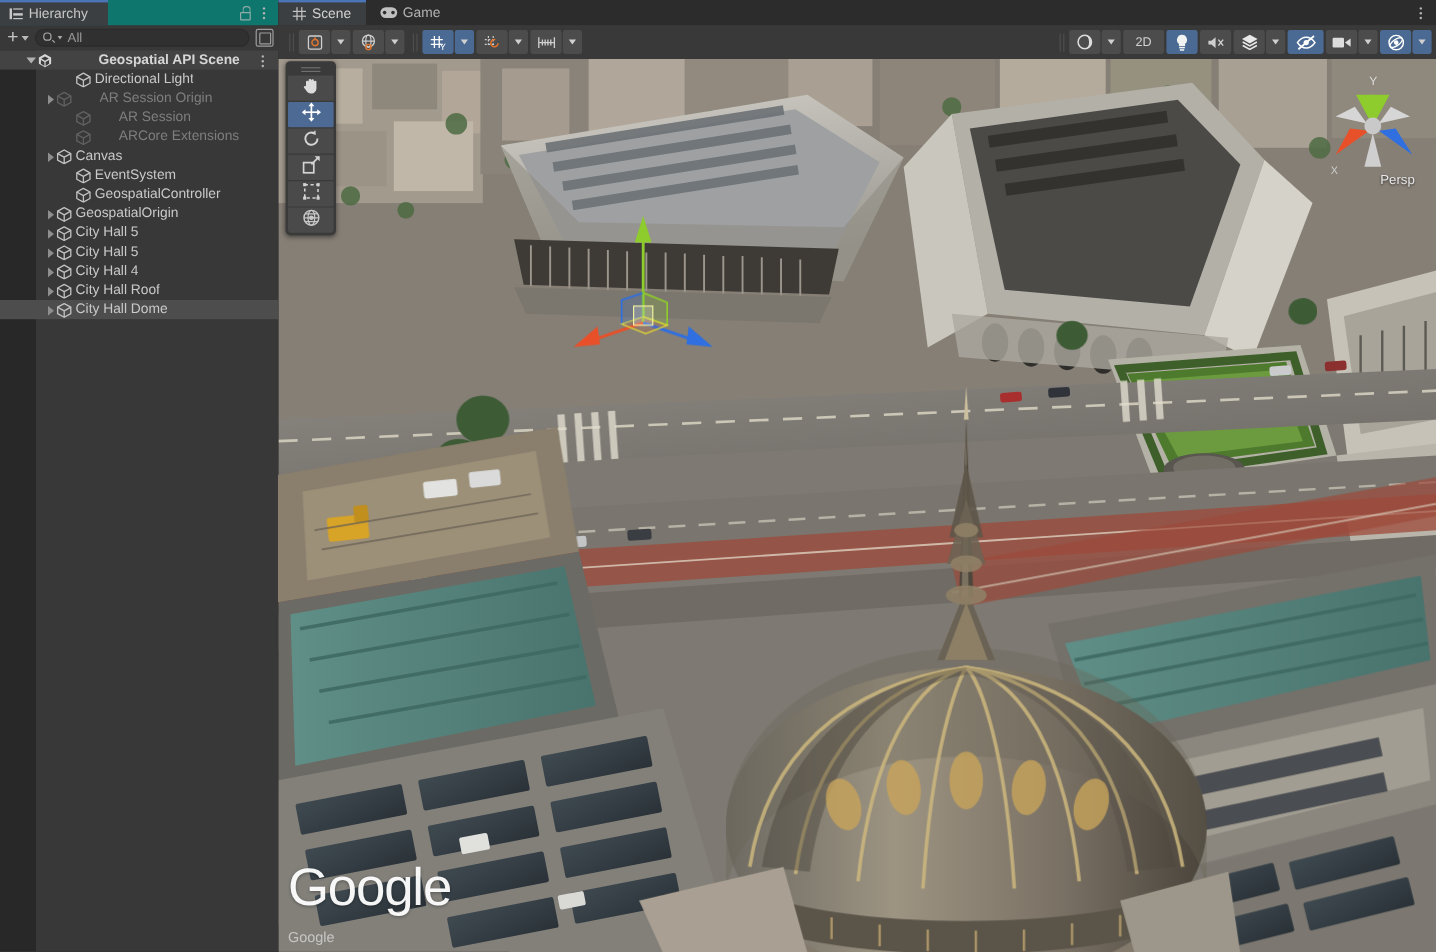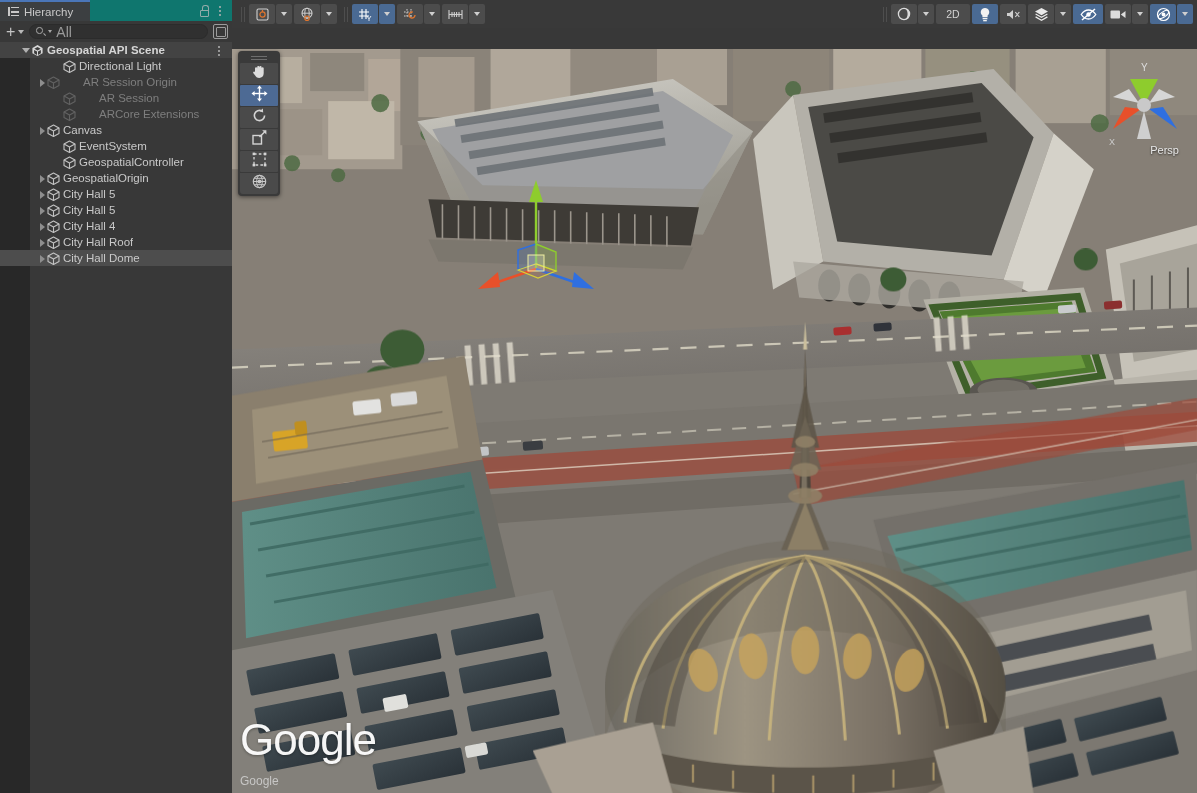--- a/index.html
+++ b/index.html
@@ -60,21 +60,21 @@
   .search-box {
     flex:1; height:15px; background:#303030; border-radius:7.5px;
     display:flex; align-items:center; padding:0 6px; gap:4px;
     border:1px solid #2b2b2b;
   }
   .search-ico { width:9px; height:9px; position:relative; flex:0 0 9px; }
   .search-ico .circ { position:absolute; width:6.5px; height:6.5px; border:1.3px solid #a8a8a8;
     border-radius:50%; top:0; left:0; }
   .search-ico .hand { position:absolute; width:3.2px; height:1.3px; background:#a8a8a8;
     bottom:1px; right:-0.5px; transform:rotate(45deg); }
-  .search-ph { font-size:14px; color:#9a9a9a; }
+  .search-ph { font-size:11px; color:#9a9a9a; }
   .srch-caret { width:0;height:0;border-left:2.5px solid transparent;
     border-right:2.5px solid transparent;border-top:3px solid #a8a8a8; margin-left:-1px;}
   .expand-btn { width:15px; height:15px; border:1.3px solid #9c9c9c; border-radius:2px;
     position:relative; margin-left:2px; }
   .expand-btn:after { content:""; position:absolute; top:2px; left:2px; width:8px; height:8px;
     border:1.3px solid #9c9c9c; border-radius:1px; }
 
   .h-gutter { position:absolute; left:0; top:42px; width:30px; bottom:0; background:#282828; }
   .h-tree { position:absolute; left:0; top:42px; right:0; bottom:0; }
   .h-row {
@@ -98,21 +98,21 @@
   }
   .ico-cube {
     width:13px; height:13px; flex:0 0 13px; position:relative; margin-right:3px;
   }
   .ico-cube svg { display:block; }
   .ico-unity { width:13px; height:13px; flex:0 0 13px; margin-right:3px; }
   .h-row .lbl { overflow:hidden; text-overflow:ellipsis; }
   .h-row.dim .lbl { color:#7e7e7e;margin-left:20px; }
   .h-row.dim .ico-cube svg { opacity:.5; }
   .h-row .rowkebab { position:absolute; right:6px; top:1px; }
-  .h-row.scene-root .lbl { font-weight:bold; color:#d6d6d6; }
+  .h-row.scene-root .lbl { font-weight:bold; color:#d6d6d6;margin-left:35px; }
 
   
   #scene { flex:1; position:relative; background:#383838; }
   .s-tabbar { height:21px; background:#2c2c2c; display:flex; align-items:stretch; position:relative; }
   .s-tab {
     display:flex; align-items:center; gap:5px; padding:0 12px; font-size:11.5px;
     color:#b4b4b4;
   }
   .s-tab.active { background:#3c3f41; border-top:2px solid #4a76b8; color:#d2d2d2; }
   .hash-ico { width:11px; height:11px; position:relative; }
@@ -382,20 +382,45 @@
               <path d="M1 4 L6.5 7 L12 4 M6.5 7 L6.5 12.4" fill="none" stroke="#c2c2c2" stroke-width="1.1" stroke-linejoin="round"></path>
             </svg>
           </span>
           <span class="lbl">City Hall Dome</span>
         </div>
       </div>
   </div>
 
   <div id="scene">
 
+    <div class="s-tabbar">
+      <div class="s-tab active">
+        <span class="hash-ico">
+            <i></i>
+            <i></i>
+            <i></i>
+            <i></i>
+          </span>
+        <span>Scene</span>
+      </div>
+      <div class="s-tab">
+        <span class="pad-ico">
+            <b></b>
+            <b></b>
+          </span>
+        <span>Game</span>
+      </div>
+      <div class="s-tabbar-right">
+        <span class="kebab">
+            <b></b>
+            <b></b>
+            <b></b>
+          </span>
+      </div>
+    </div>
 
     <div class="s-toolbar">
       <div class="sep"></div>
 
       <div class="tb-group">
         <div class="tb">
           <svg width="13" height="13" viewBox="0 0 13 13">
               <rect x="1" y="1" width="11" height="11" rx="1.5" fill="none" stroke="#d0d0d0" stroke-width="1.1"></rect>
               <circle cx="6.5" cy="6.5" r="2.6" fill="none" stroke="#e0752e" stroke-width="1.2"></circle>
               <path d="M6.5 3.9 L6.5 2" stroke="#e0752e" stroke-width="1.2"></path>

